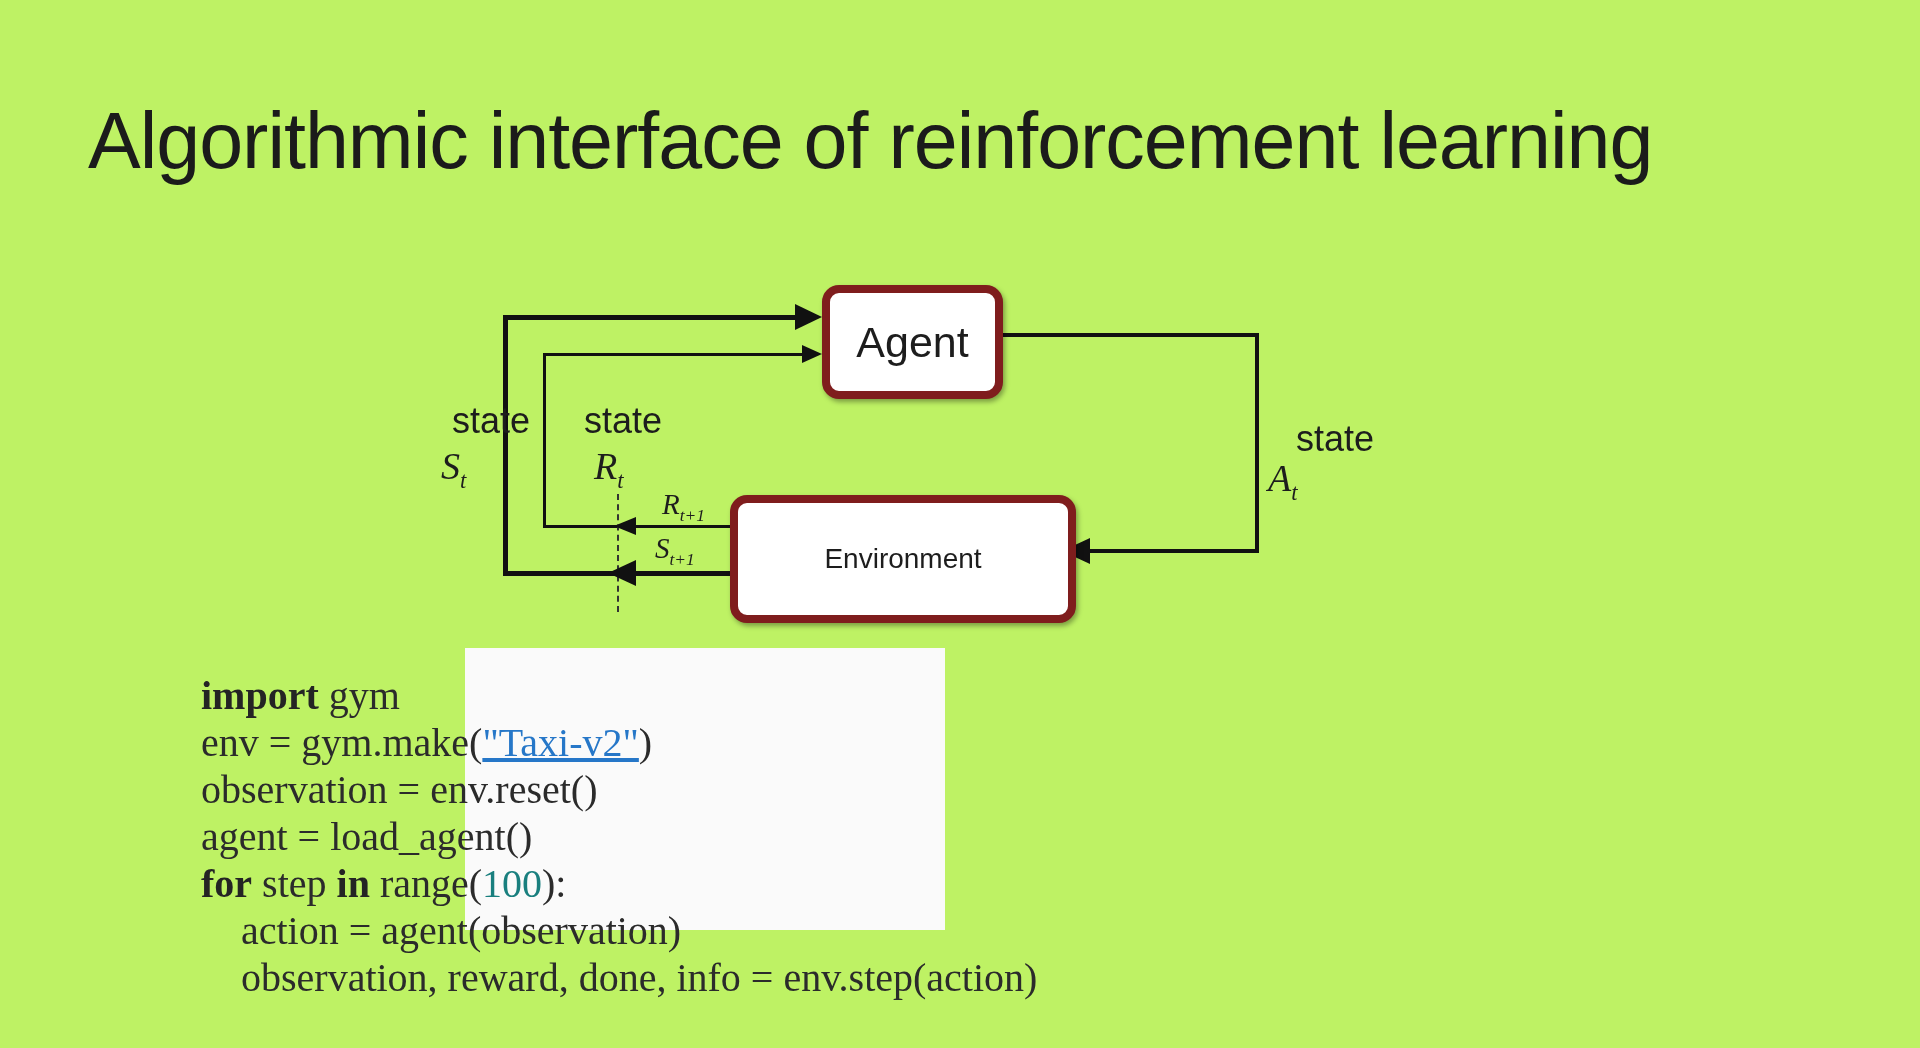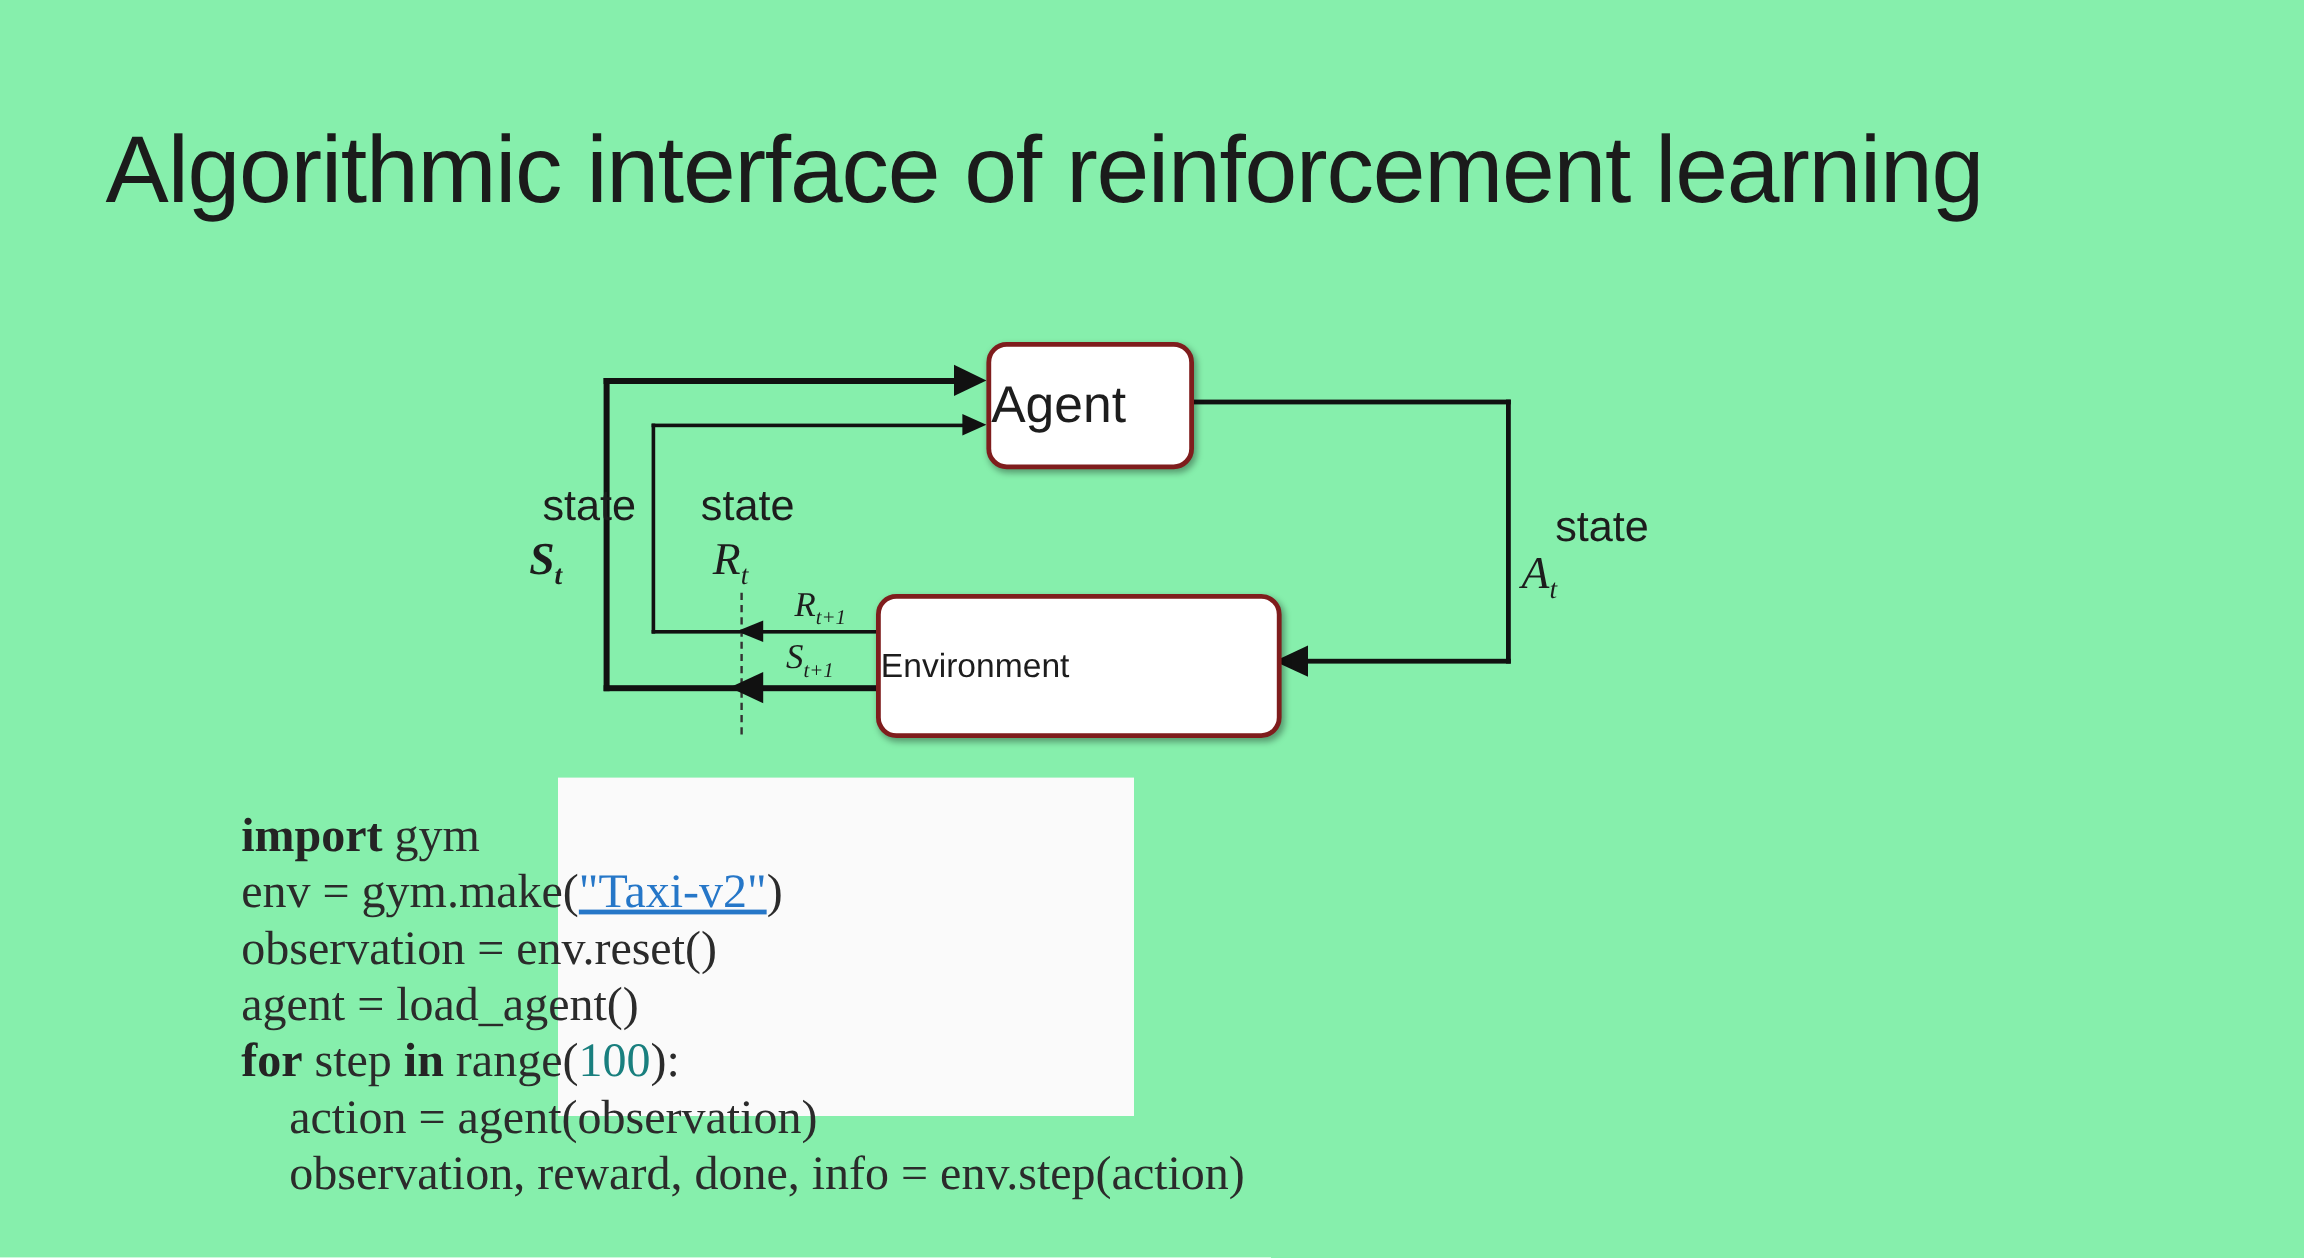--- a/index.html
+++ b/index.html
@@ -1,28 +1,28 @@
 <!DOCTYPE html>
 <html><head>
 <meta charset="utf-8">
 <style>
   html,body{margin:0;padding:0;background:#fff;}
-  #slide{position:relative;width:1920px;height:1048px;background:#86efac;overflow:hidden;
+  #slide{position:relative;width:1920px;height:1048px;background:#bef264;overflow:hidden;
          font-family:"Liberation Sans",sans-serif;}
 
   
   .slide-title{position:absolute;left:88px;top:42px;font-size:79px;font-weight:300;
                color:#1b1b1b;letter-spacing:-1px;white-space:nowrap;}
 
   
   .code-bg{position:absolute;left:465px;top:648px;width:480px;height:282px;background:#fafafa;}
 
   
-  .box{position:absolute;background:#fff;border:4px solid #7f1d1d;border-radius:17px;
-       display:flex;align-items:center;color:#1d1d1d;
+  .box{position:absolute;background:#fff;border:8px solid #7f1d1d;border-radius:17px;
+       display:flex;align-items:center;justify-content:center;color:#1d1d1d;
        box-shadow:2px 3px 5px rgba(0,0,0,0.35);}
   .agent-box{left:822px;top:285px;width:165px;height:98px;font-size:43px;}
   .env-box{left:730px;top:495px;width:330px;height:112px;font-size:28px;}
 
   .hline,.vline{position:absolute;background:#111;}
 
   
   .l-state-top{left:503px;top:315px;width:300px;height:5px;}
   .l-state-vert{left:503px;top:315px;width:5px;height:261px;}
   .l-state-bottom{left:503px;top:571px;width:230px;height:5px;}
@@ -54,21 +54,21 @@
   .a-next-state{left:608px;top:560px;}
   .a-action{left:1062px;top:538px;}
 
   
   .dlabel{position:absolute;font-size:36px;color:#1d1d1d;white-space:nowrap;margin-left:28px;}
   .math{font-family:"Liberation Serif",serif;font-style:italic;color:#1d1d1d;}
   .math sub{font-size:0.60em;font-style:italic;}
   .sym{position:absolute;font-size:38px;white-space:nowrap;}
   .sym-small{position:absolute;font-size:29px;white-space:nowrap;}
   .lab-state{left:424px;top:400px;}
-  .sym-state{left:441px;top:444px;font-weight:bold;}
+  .sym-state{left:441px;top:444px;}
   .lab-reward{left:556px;top:400px;}
   .sym-reward{left:558px;top:444px;margin-left:36px;}
   .lab-action{left:1268px;top:418px;}
   .sym-action{left:1268px;top:456px;}
   .sym-next-reward{left:662px;top:488px;}
   .sym-next-state{left:655px;top:532px;}
 
   
   .code{position:absolute;left:201px;top:672px;font-family:Liberation Serif, serif;
         font-size:40px;line-height:47px;color:#2b2b2b;white-space:pre;}

